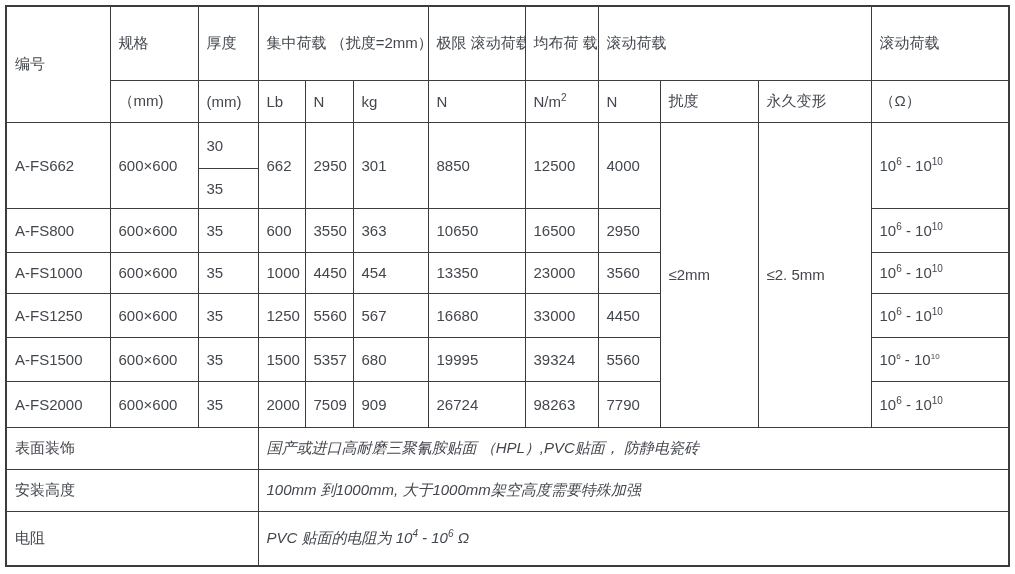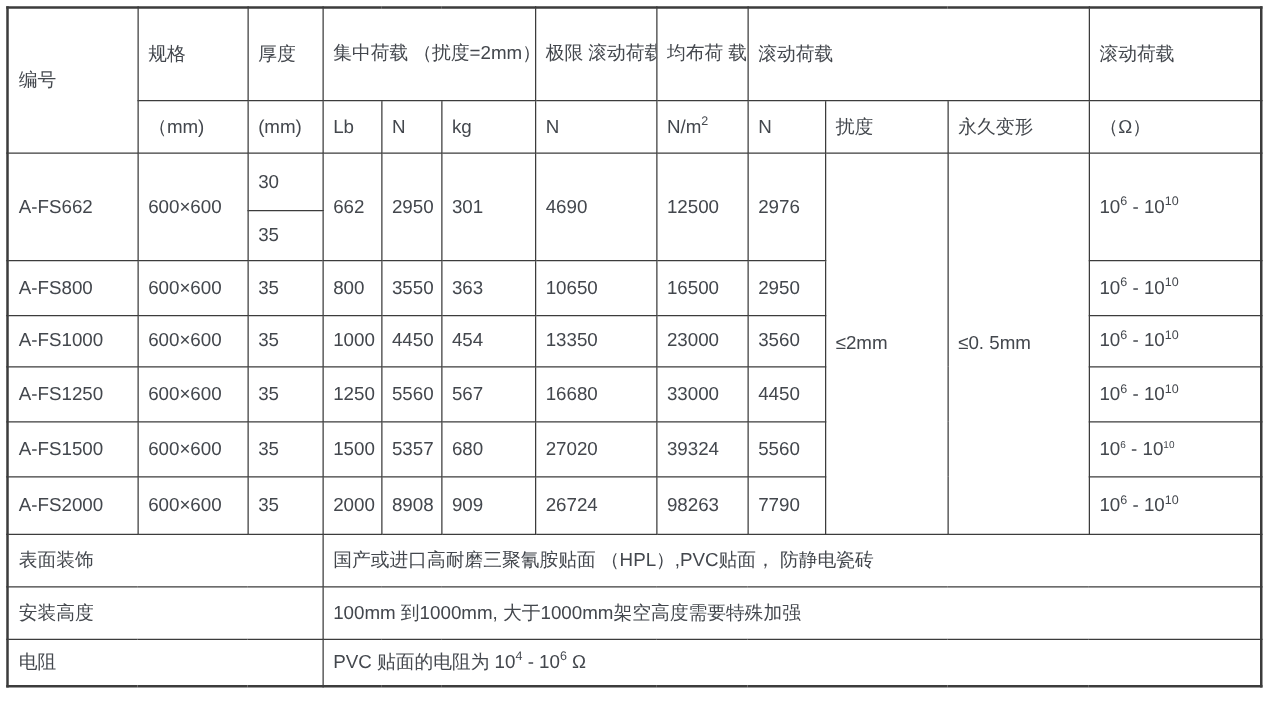--- a/index.html
+++ b/index.html
@@ -34,21 +34,21 @@
   td.hc {
     text-align: center;
     padding: 2px 2px;
   }
   td.pre {
     white-space: pre-line;
     line-height: 28px;
   }
   td.unit-large { font-size: 19px; margin-left: 40px; }
   td.unit-small { font-size: 13px; }
-  td.footer-content { padding-left: 10px; white-space: nowrap; }
+  td.footer-content { padding-left: 10px; white-space: nowrap; font-style: italic; }
   sup {
     font-size: 10px;
     line-height: 0;
     vertical-align: super;
   }
   td.res-small { font-size: 12px; }
   td.res-small sup { font-size: 8px; }
 </style>
 </head>
 <body>
@@ -99,36 +99,36 @@
       <td class="hc">（Ω）</td>
     </tr>
 
     <tr style="height:46px">
       <td rowspan="2">A-FS662</td>
       <td rowspan="2">600×600</td>
       <td>30</td>
       <td rowspan="2">662</td>
       <td rowspan="2">2950</td>
       <td rowspan="2">301</td>
-      <td rowspan="2">4690</td>
+      <td rowspan="2">8850</td>
       <td rowspan="2">12500</td>
-      <td rowspan="2">2976</td>
+      <td rowspan="2">4000</td>
       <td rowspan="7">≤2mm</td>
-      <td rowspan="7">≤0. 5mm</td>
+      <td rowspan="7">≤2. 5mm</td>
       <td rowspan="2"><span>10</span><sup>6</sup><span> - 10</span><sup>10</sup></td>
     </tr>
     <tr style="height:40px">
       <td>35</td>
     </tr>
 
     <tr style="height:44px">
       <td>A-FS800</td>
       <td>600×600</td>
       <td>35</td>
-      <td>800</td>
+      <td>600</td>
       <td>3550</td>
       <td>363</td>
       <td>10650</td>
       <td>16500</td>
       <td>2950</td>
       <td><span>10</span><sup>6</sup><span> - 10</span><sup>10</sup></td>
     </tr>
 
     <tr style="height:41px">
       <td>A-FS1000</td>
@@ -156,48 +156,48 @@
       <td><span>10</span><sup>6</sup><span> - 10</span><sup>10</sup></td>
     </tr>
 
     <tr style="height:44px">
       <td>A-FS1500</td>
       <td>600×600</td>
       <td>35</td>
       <td>1500</td>
       <td>5357</td>
       <td>680</td>
-      <td>27020</td>
+      <td>19995</td>
       <td>39324</td>
       <td>5560</td>
       <td class="res-small"><span>10</span><sup>6</sup><span> - 10</span><sup>10</sup></td>
     </tr>
 
     <tr style="height:46px">
       <td>A-FS2000</td>
       <td>600×600</td>
       <td>35</td>
       <td>2000</td>
-      <td>8908</td>
+      <td>7509</td>
       <td>909</td>
       <td>26724</td>
       <td>98263</td>
       <td>7790</td>
       <td><span>10</span><sup>6</sup><span> - 10</span><sup>10</sup></td>
     </tr>
 
     <tr style="height:42px">
       <td colspan="3">表面装饰</td>
       <td colspan="9" class="footer-content">国产或进口高耐磨三聚氰胺贴面 （HPL）,PVC贴面， 防静电瓷砖</td>
     </tr>
 
     <tr style="height:42px">
       <td colspan="3">安装高度</td>
       <td colspan="9" class="footer-content">100mm 到1000mm, 大于1000mm架空高度需要特殊加强</td>
     </tr>
 
-    <tr style="height:38px">
+    <tr style="height:55px">
       <td colspan="3">电阻</td>
       <td colspan="9" class="footer-content"><span>PVC 贴面的电阻为 10</span><sup>4</sup><span> - 10</span><sup>6</sup><span> Ω</span></td>
     </tr>
   </tbody>
 </table>
 </div>
 
 </body></html>

